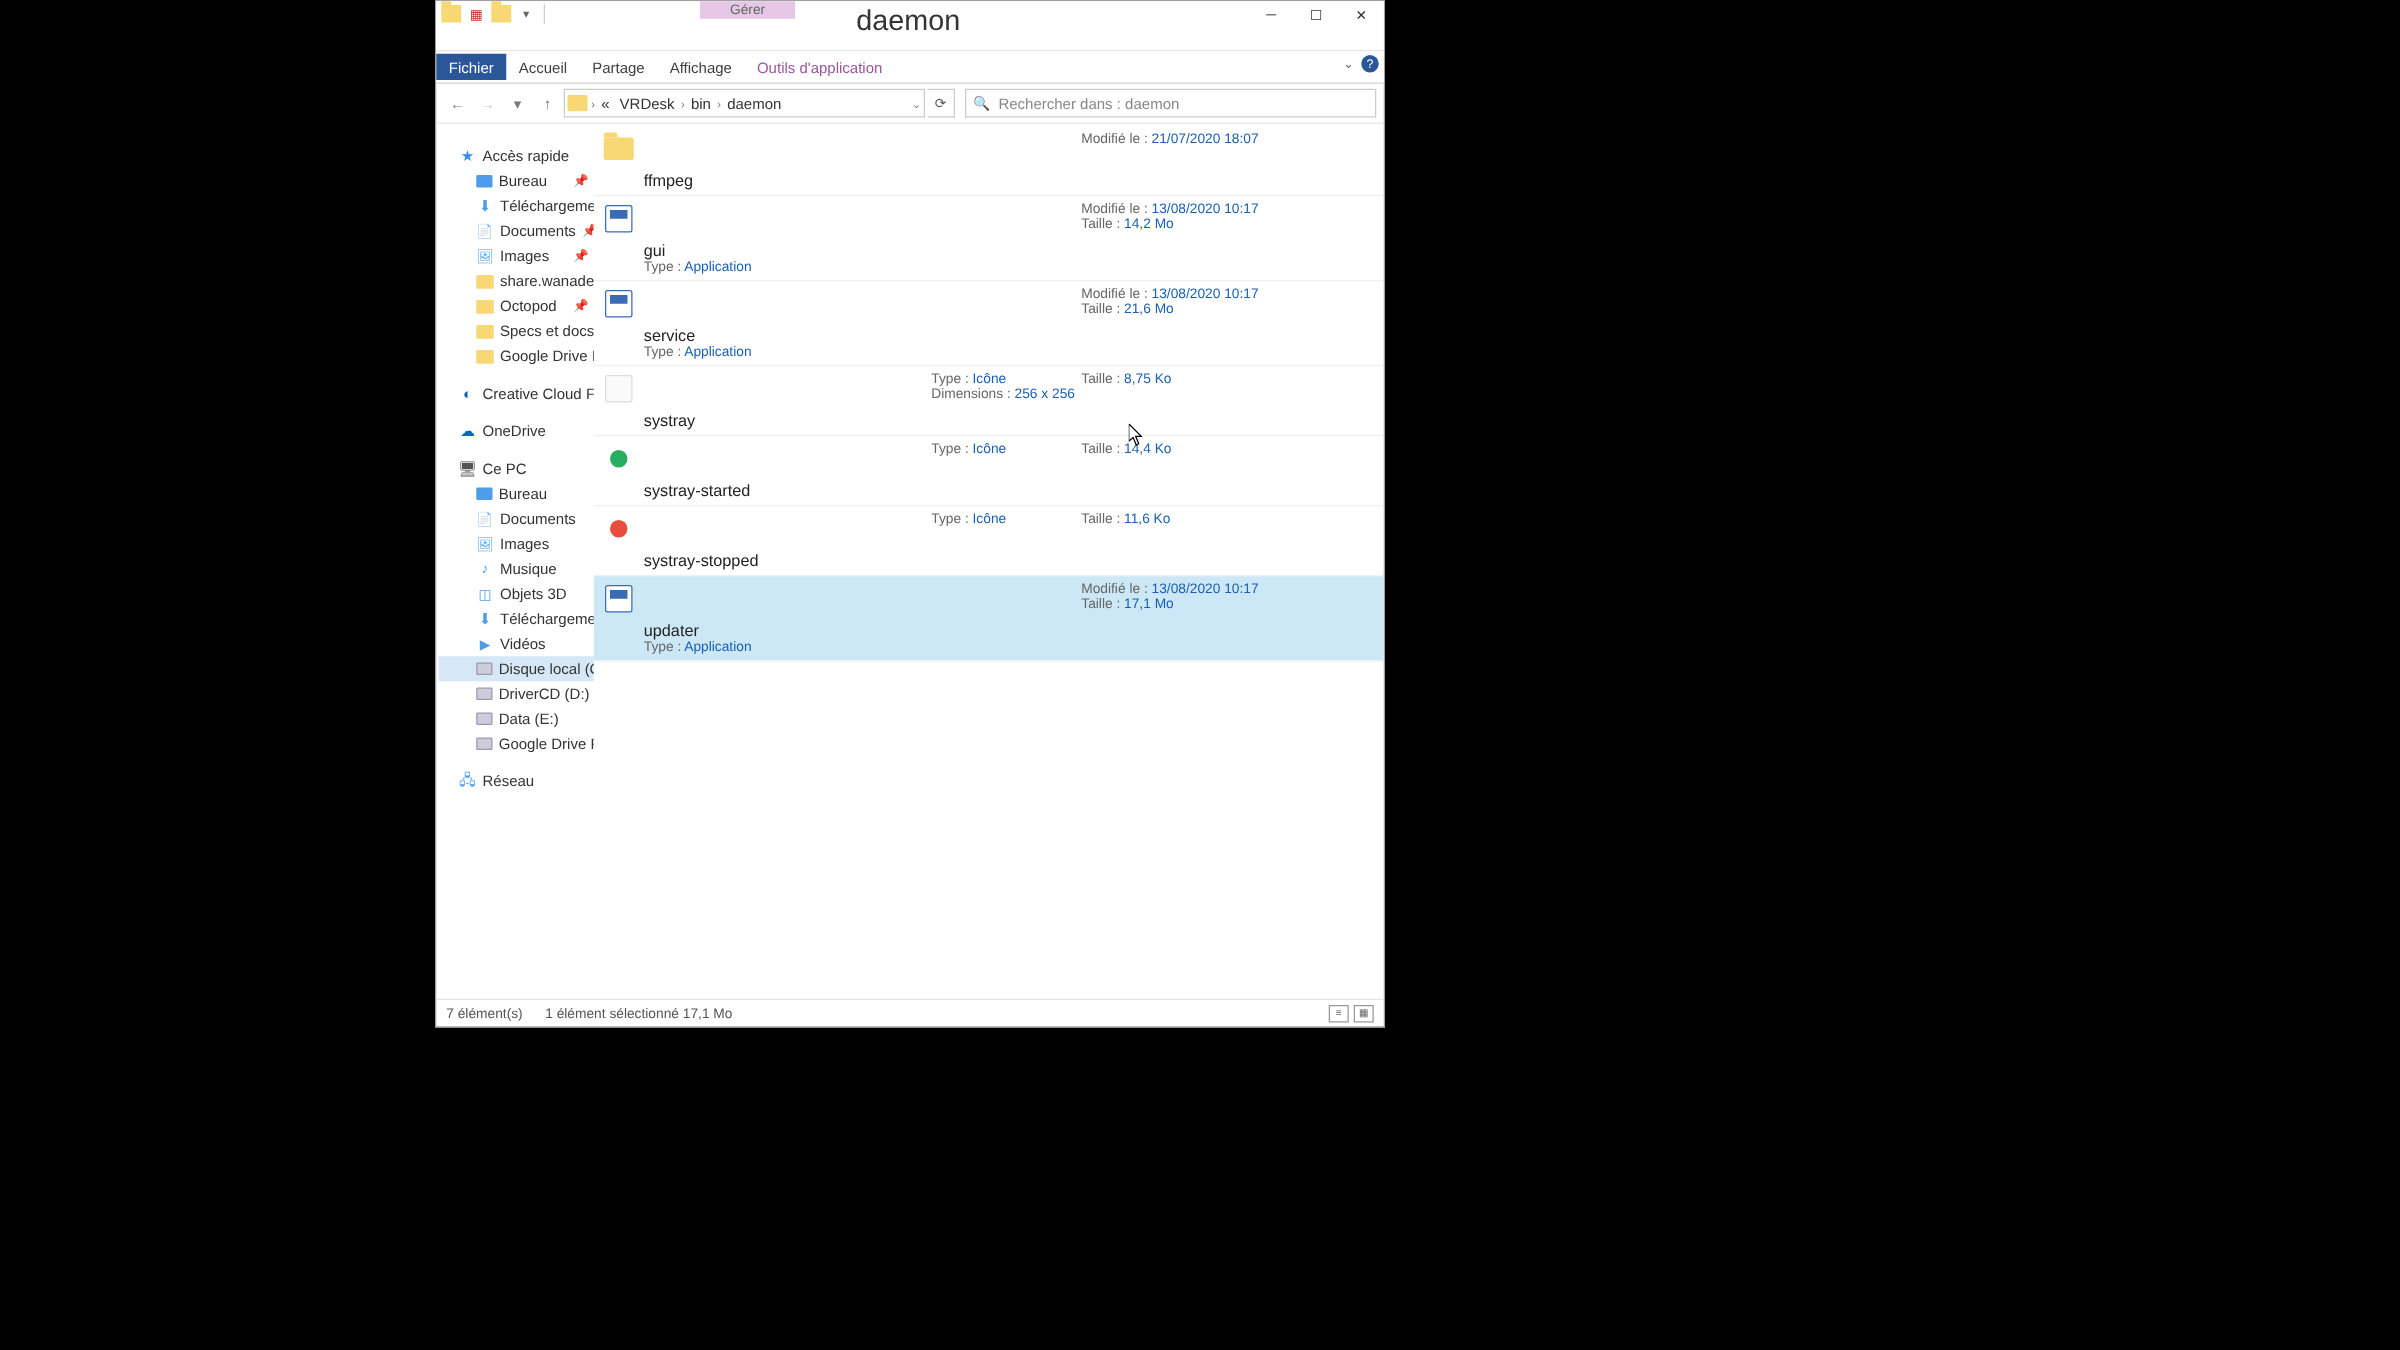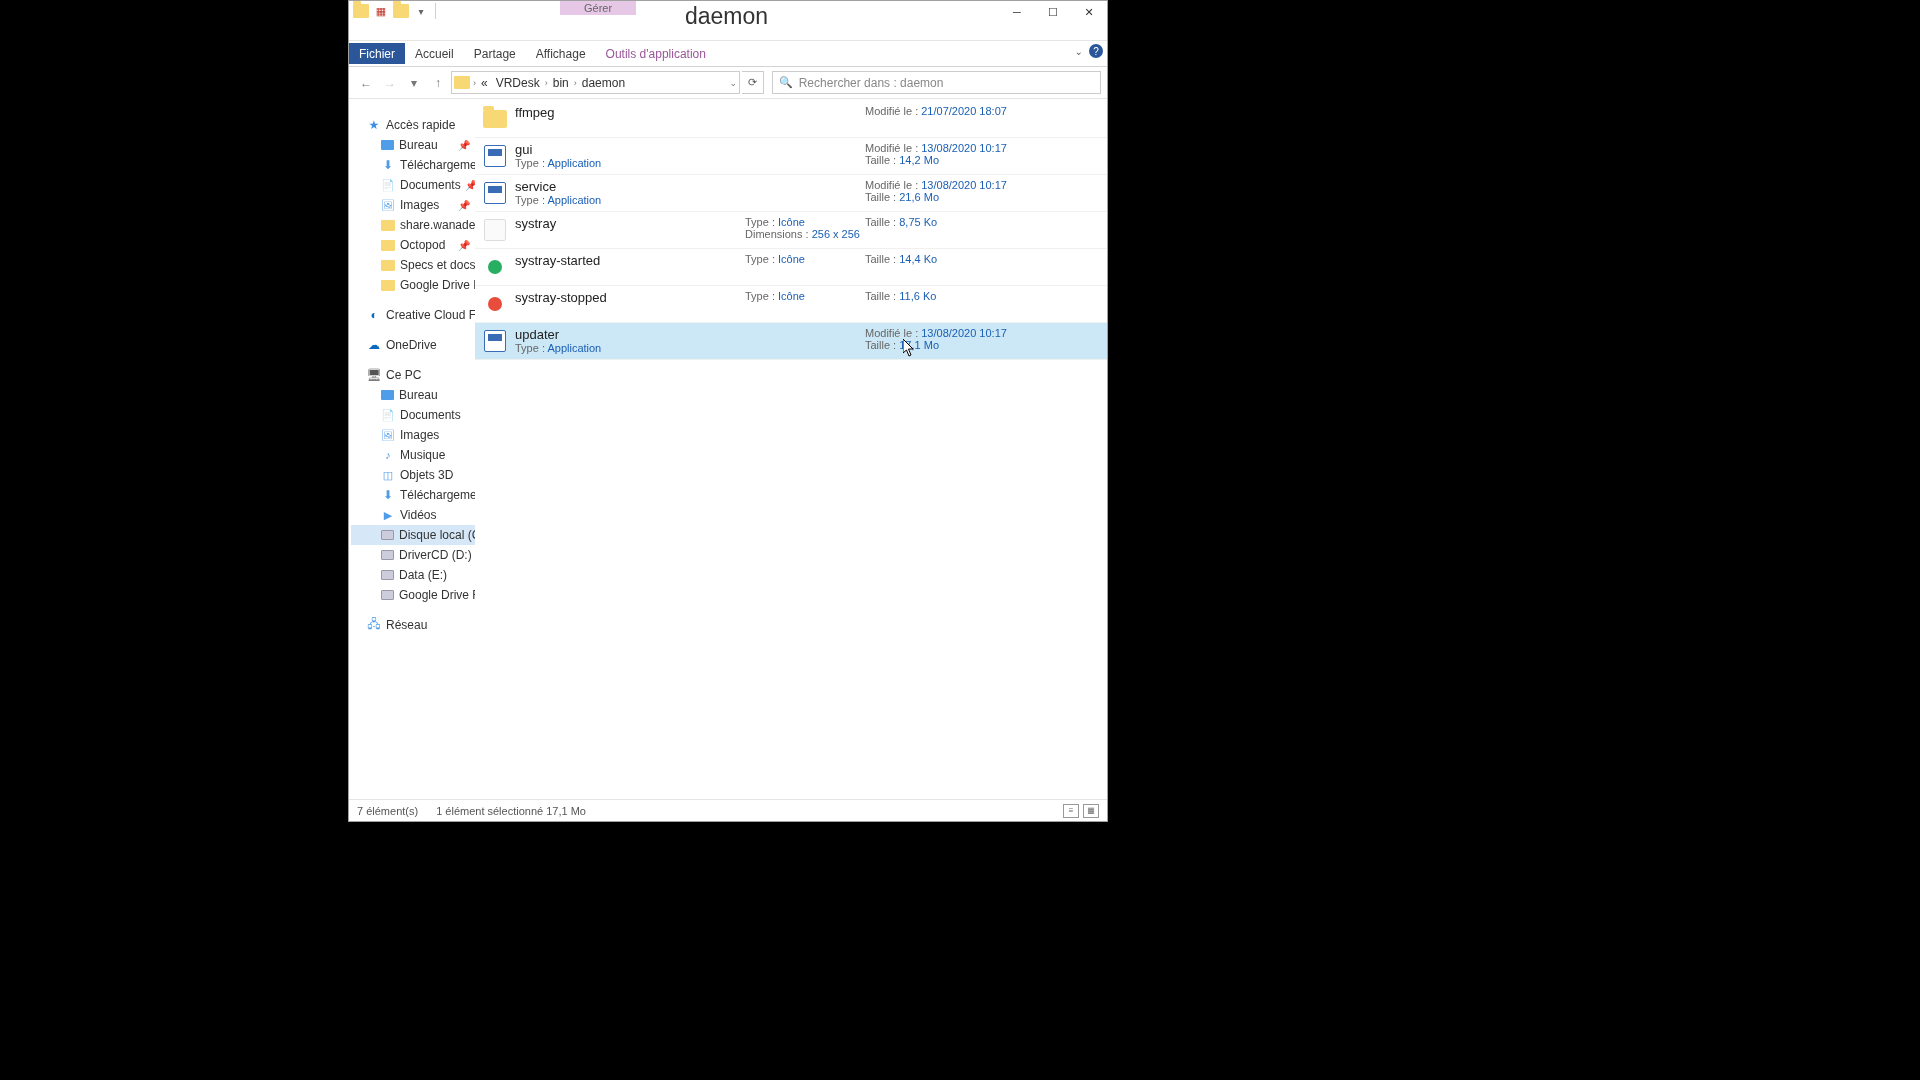--- a/index.html
+++ b/index.html
@@ -190,21 +190,21 @@
 }
 .row.selected { background: #cce8f6; }
 .row-icon {
   width: 28px; height: 28px;
   margin-right: 6px;
   display: flex; align-items: center; justify-content: center;
   flex-shrink: 0;
 }
 .row-main {
   flex: 0 0 230px;
-  display: flex; flex-direction: column;
+  display: flex; flex-direction: column; margin-top: 32px;
 }
 .row-name { font-size: 13px; color: #222; }
 .row-sub { font-size: 11px; color: #666; }
 .row-sub .val { color: #1a5fb4; text-align: right; }
 .row-mid {
   flex: 0 0 120px;
   display: flex; flex-direction: column;
   font-size: 11px; color: #666;
 }
 .row-mid .val { color: #1a5fb4; margin-top: 40px; }

